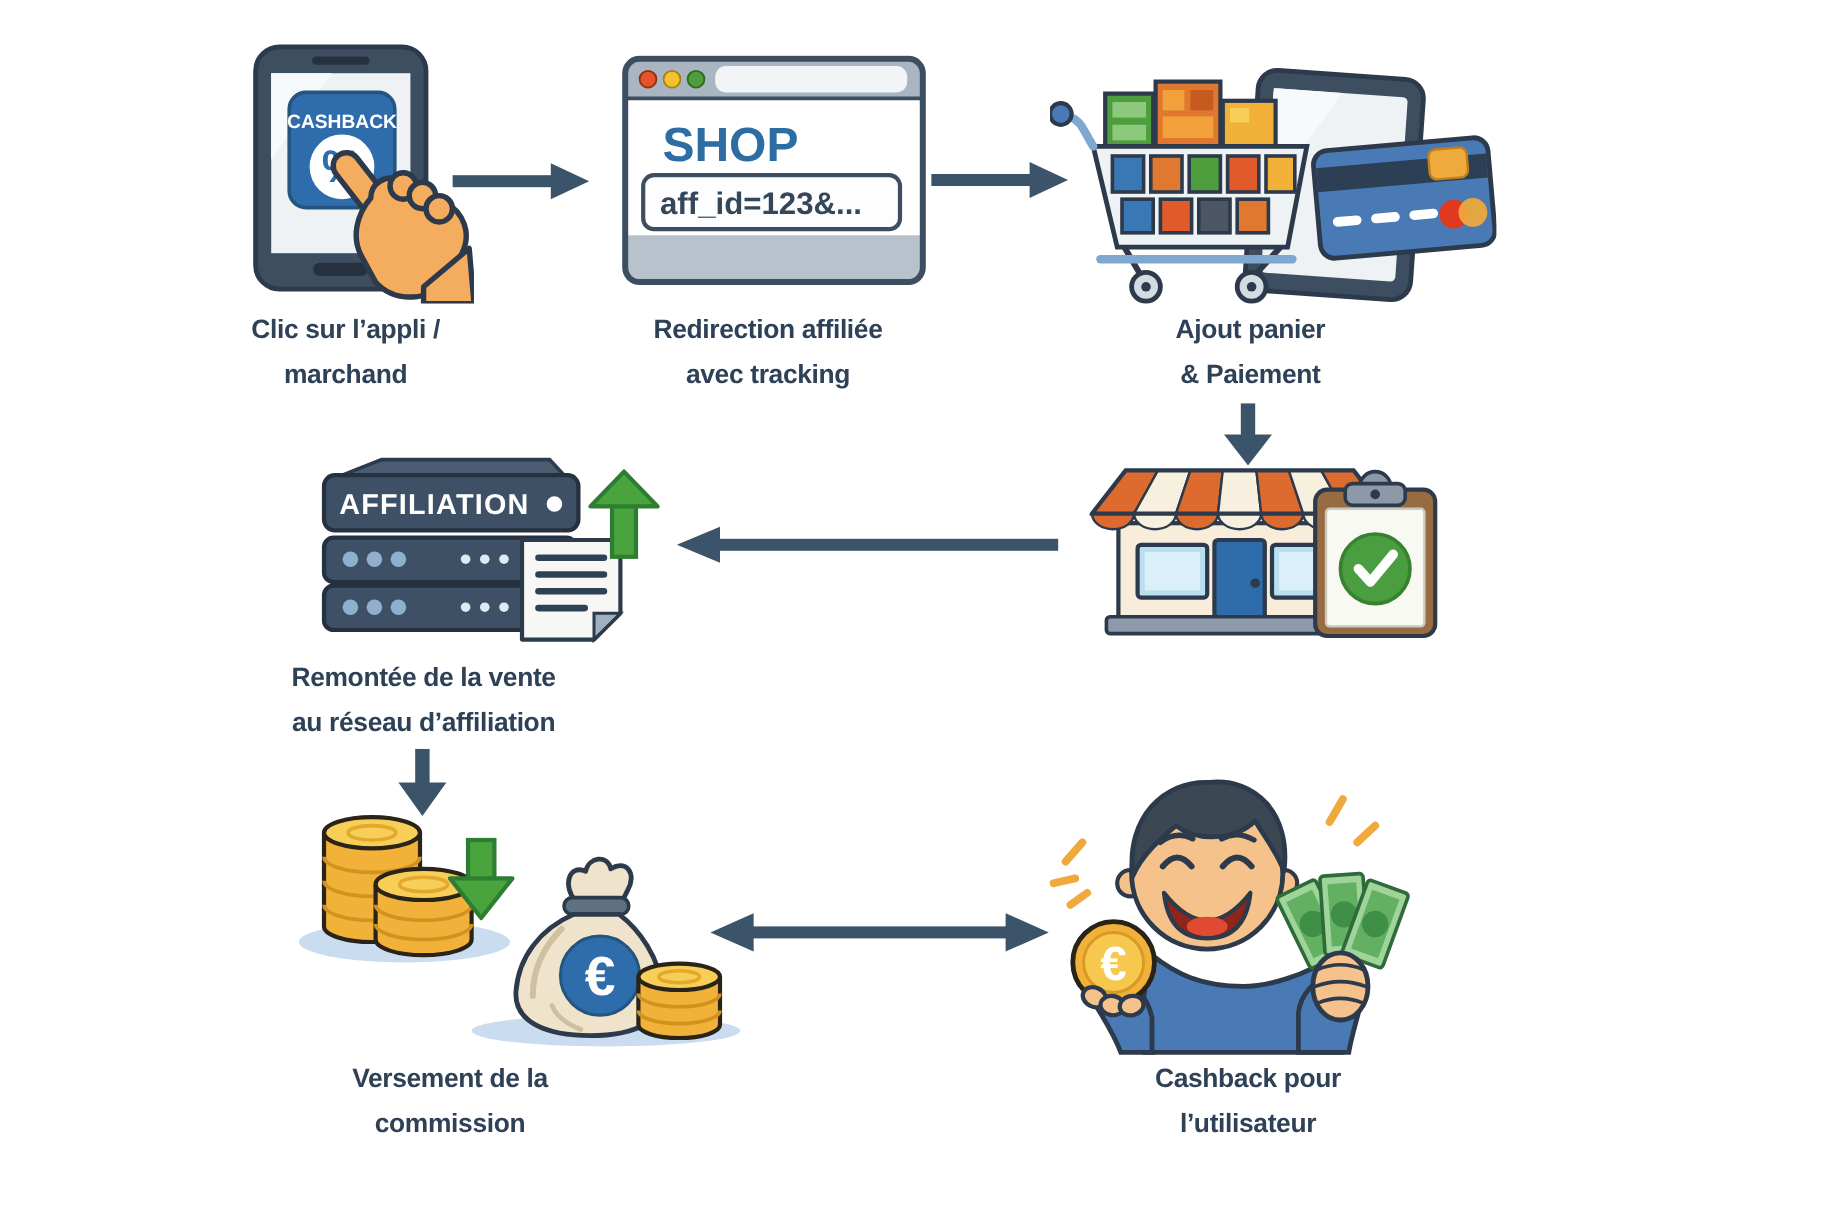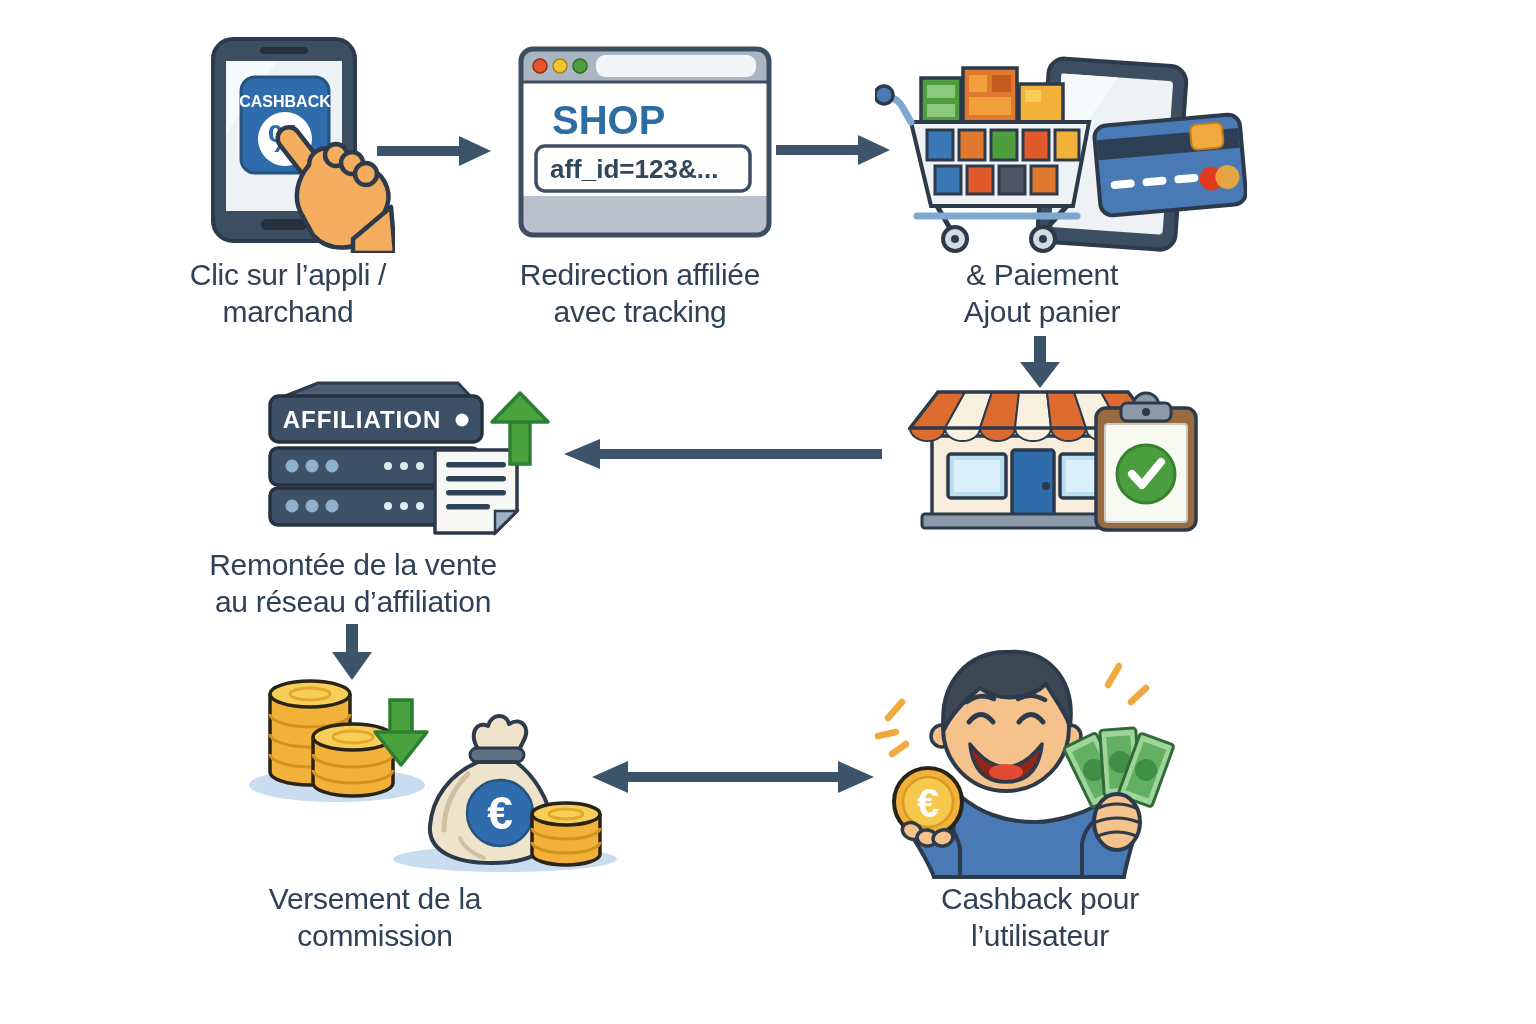--- a/index.html
+++ b/index.html
@@ -1,19 +1,19 @@
 <!DOCTYPE html>
 <html><head>
 <meta charset="utf-8">
 <style>
   html,body{margin:0;padding:0;background:#ffffff;}
   .canvas{position:relative;width:1536px;height:974px;background:#ffffff;overflow:hidden;
           font-family:"Liberation Sans",sans-serif;}
   .icon,.arrow{position:absolute;}
-  .caption{position:absolute;text-align:center;font-weight:normal;font-size:30px;line-height:37px;
+  .caption{position:absolute;text-align:center;font-weight:bold;font-size:22px;line-height:37px;
            color:#2e4156;letter-spacing:-0.3px;}
   .caption span{display:block;white-space:nowrap;}
   svg text{font-family:"Liberation Sans",sans-serif;}
 </style>
 </head>
 <body>
 
 <div class="canvas">
 
   <svg class="icon" style="left:205px;top:33px;width:190px;height:220px" viewBox="0 0 190 220">
@@ -303,22 +303,22 @@
 
   <div class="caption" style="left:138px;top:256px;width:300px">
     <span>Clic sur l’appli /</span>
     <span>marchand</span>
   </div>
   <div class="caption" style="left:490px;top:256px;width:300px">
     <span>Redirection affiliée</span>
     <span>avec tracking</span>
   </div>
   <div class="caption" style="left:892px;top:256px;width:300px">
+    <span>Ajout panier</span>
     <span>&amp; Paiement</span>
-    <span>Ajout panier</span>
   </div>
   <div class="caption" style="left:163px;top:546px;width:380px">
     <span>Remontée de la vente</span>
     <span>au réseau d’affiliation</span>
   </div>
   <div class="caption" style="left:885px;top:880px;width:310px">
     <span>Cashback pour</span>
     <span>l’utilisateur</span>
   </div>
   <div class="caption" style="left:225px;top:880px;width:300px">

